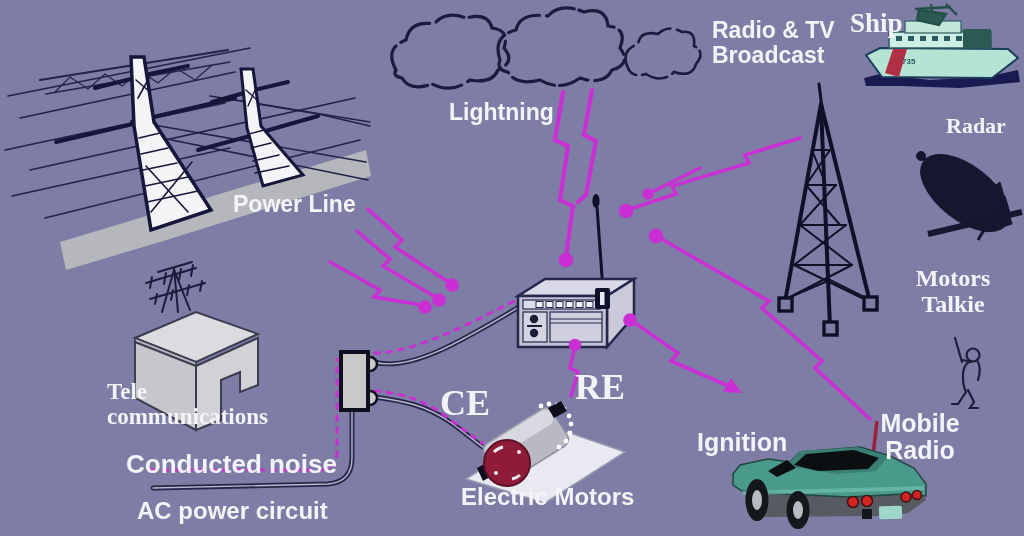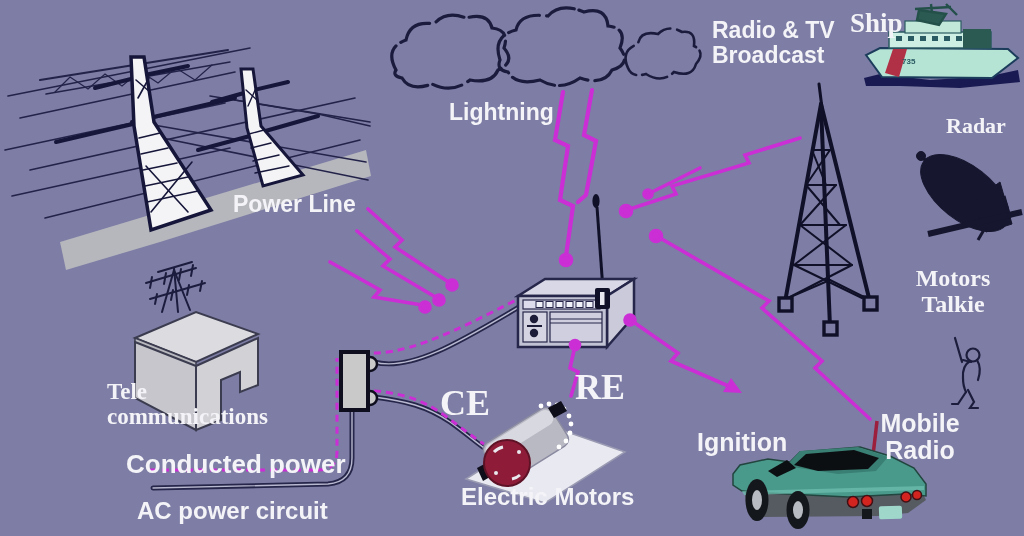--- a/index.html
+++ b/index.html
@@ -317,16 +317,16 @@
 <div class="lbl sans" style="left:712px;top:18px;font-size:23px;"><span>Radio &amp; TV</span><br><span>Broadcast</span></div>
 <div class="lbl serif" style="left:850px;top:9px;font-size:27px;">Ship</div>
 <div class="lbl serif" style="left:946px;top:114px;font-size:22px;">Radar</div>
 <div class="lbl serif ctr" style="left:914px;top:266px;width:78px;font-size:24px;"><span>Motors</span><br><span>Talkie</span></div>
 <div class="lbl sans ctr" style="left:880px;top:410px;width:80px;font-size:25px;"><span>Mobile</span><br><span>Radio</span></div>
 <div class="lbl sans" style="left:697px;top:429px;font-size:25px;">Ignition</div>
 <div class="lbl serif" style="left:440px;top:384px;font-size:36px;">CE</div>
 <div class="lbl serif" style="left:567px;top:368px;font-size:36px;margin-left:8px;">RE</div>
 <div class="lbl sans" style="left:461px;top:484px;font-size:24px;">Electric Motors</div>
 <div class="lbl serif" style="left:107px;top:380px;font-size:23px;"><span>Tele</span><br><span>communications</span></div>
-<div class="lbl sans" style="left:126px;top:450px;font-size:26px;">Conducted power</div>
+<div class="lbl sans" style="left:126px;top:450px;font-size:26px;">Conducted noise</div>
 <div class="lbl sans" style="left:137px;top:498px;font-size:24px;">AC power circuit</div>
 
 </div>
 
 </body></html>

